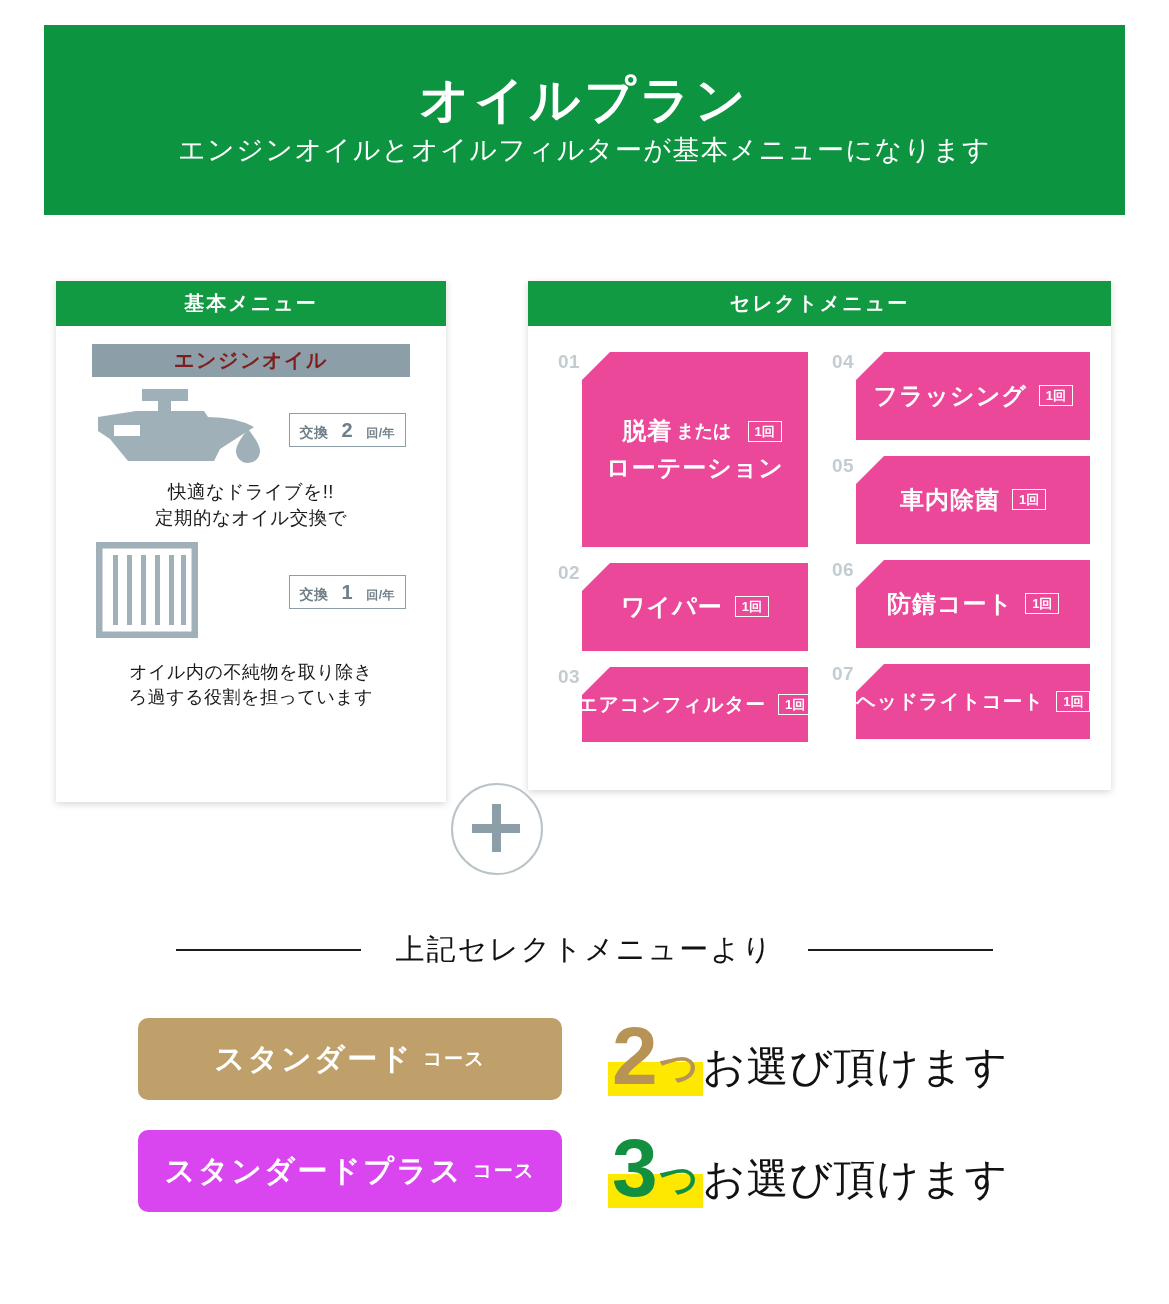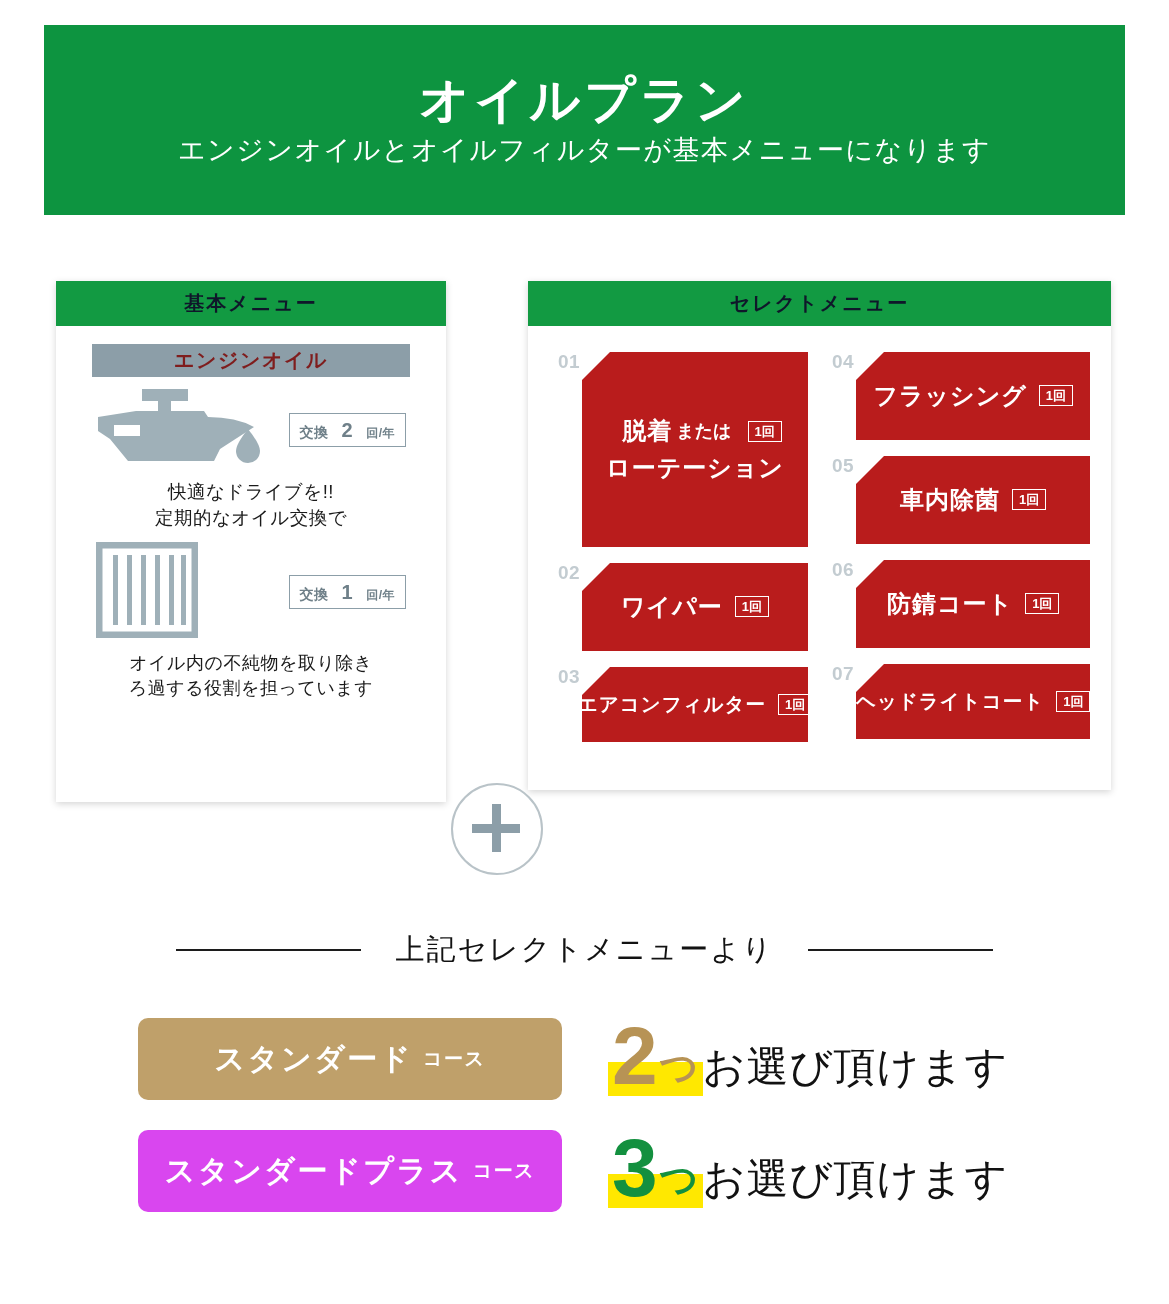--- a/index.html
+++ b/index.html
@@ -62,21 +62,21 @@
     position: absolute;
     background: #ffffff;
     box-shadow: 0 2px 7px rgba(0,0,0,0.17);
     box-sizing: border-box;
   }
   .panel-basic  { left: 56px;  top: 0; width: 390px; height: 521px; }
   .panel-select { left: 528px; top: 0; width: 583px; height: 509px; }
 
   .panel-header {
     background: #129a42;
-    color: #0f172a;
+    color: #ffffff;
     font-size: 20px;
     font-weight: bold;
     letter-spacing: 2px;
     height: 45px;
     display: flex;
     align-items: center;
     justify-content: center;
   }
 
   
@@ -121,21 +121,21 @@
 
   .desc {
     text-align: center;
     font-size: 18.5px;
     line-height: 1.38;
     color: #1a1a1a;
     letter-spacing: 0.5px;
     margin: 2px 0 0 0;
     font-weight: 500;
   }
-  .desc.filter-desc { font-size: 18px; margin-top: 7px; text-align: center; }
+  .desc.filter-desc { font-size: 18px; margin-top: 16px; text-align: center; }
 
   
   .plus-circle {
     position: absolute;
     left: 451px;
     top: 502px;
     width: 88px;
     height: 88px;
     border: 2px solid #b9c3c8;
     border-radius: 50%;
@@ -175,21 +175,21 @@
     left: 0;
     top: 0;
     font-size: 19px;
     font-weight: bold;
     color: #c3ccd1;
     letter-spacing: 0.5px;
     line-height: 1;
   }
   .s-card {
     margin-left: 24px;
-    background: #b91c1c;
+    background: #ec4899;
     color: #ffffff;
     -webkit-clip-path: polygon(28px 0, 100% 0, 100% 100%, 0 100%, 0 28px);
     clip-path: polygon(28px 0, 100% 0, 100% 100%, 0 100%, 0 28px);
     display: flex;
     align-items: center;
     justify-content: center;
     box-sizing: border-box;
   }
   .s-card-tall { height: 195px; flex-direction: column; gap: 10px; }
   .s-card-med  { height: 88px; }

